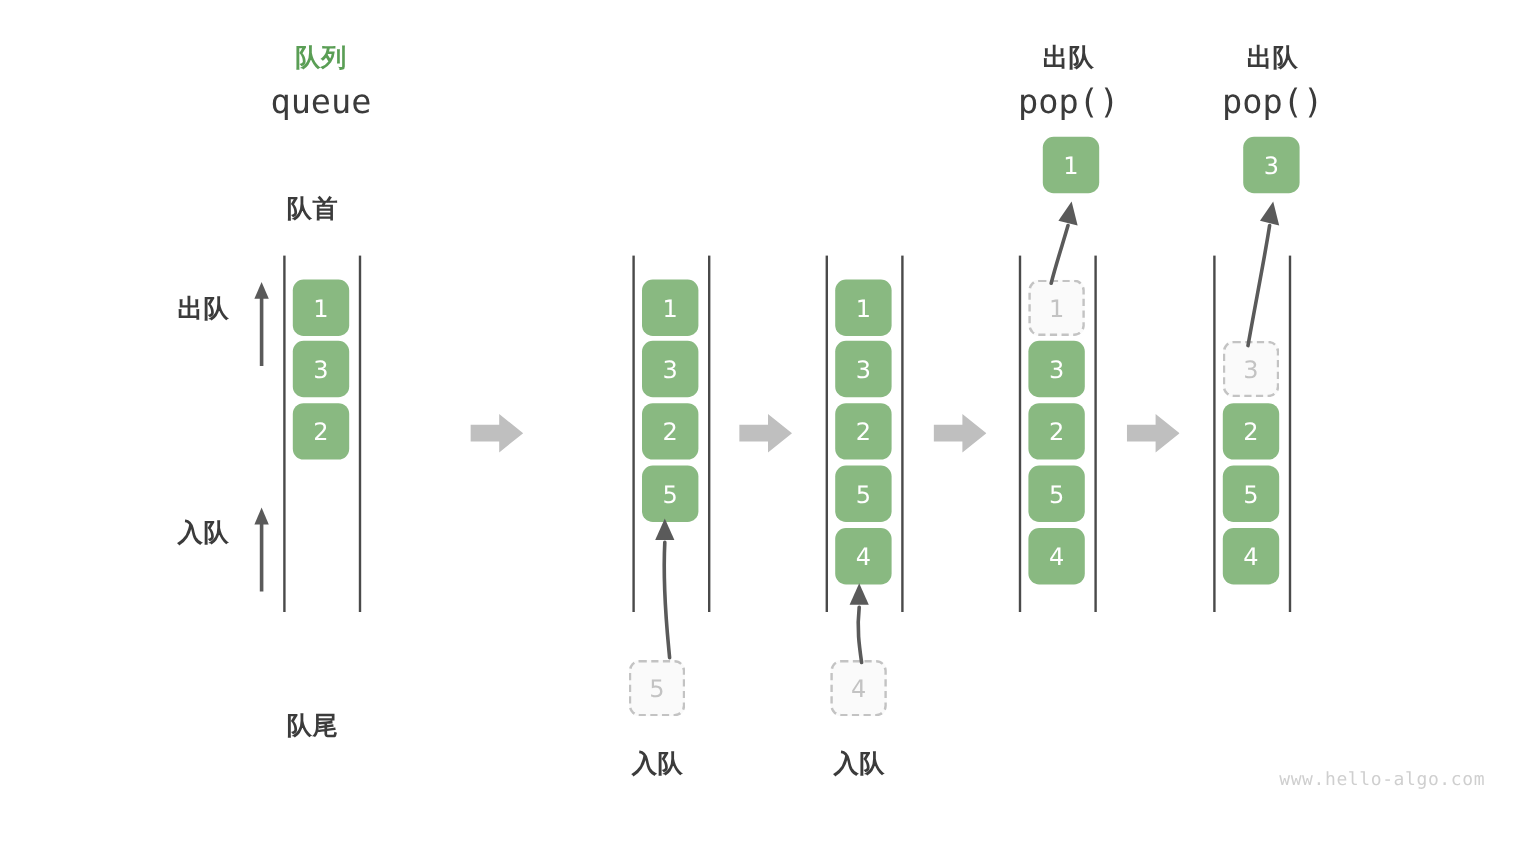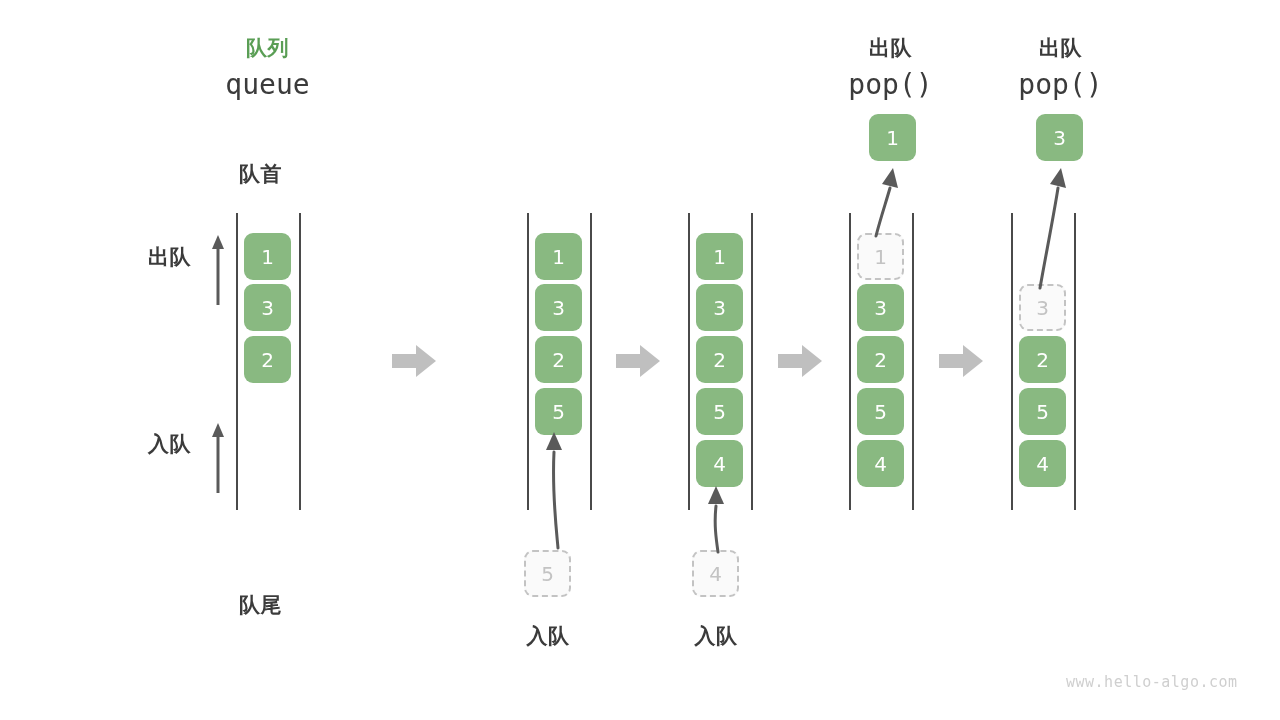--- a/index.html
+++ b/index.html
@@ -209,15 +209,15 @@
   <div class="abs caption-block" style="left:979px; top:34px; width:163px;">
     <span class="label-cn">出队</span>
     <span class="label-mono">pop()</span>
   </div>
   <div class="abs cell filled" style="left:1036px; top:114px;">3</div>
   <svg class="abs motion-arrow" style="left:1028px; top:166px; width:50px; height:124px;" viewBox="0 0 50 124">
     <path d="M 12,122 C 18,88 26,48 30,22" fill="none" stroke="#5a5a5a" stroke-width="3" stroke-linecap="round"></path>
     <polygon points="33,2 22,18 38,22" fill="#5a5a5a"></polygon>
   </svg>
 
-  <div class="abs watermark" style="left:1066px; top:673px;text-align:right;">www.hello-algo.com</div>
+  <div class="abs watermark" style="left:1066px; top:640px;text-align:right;">www.hello-algo.com</div>
 
 </div>
 
 </body></html>

